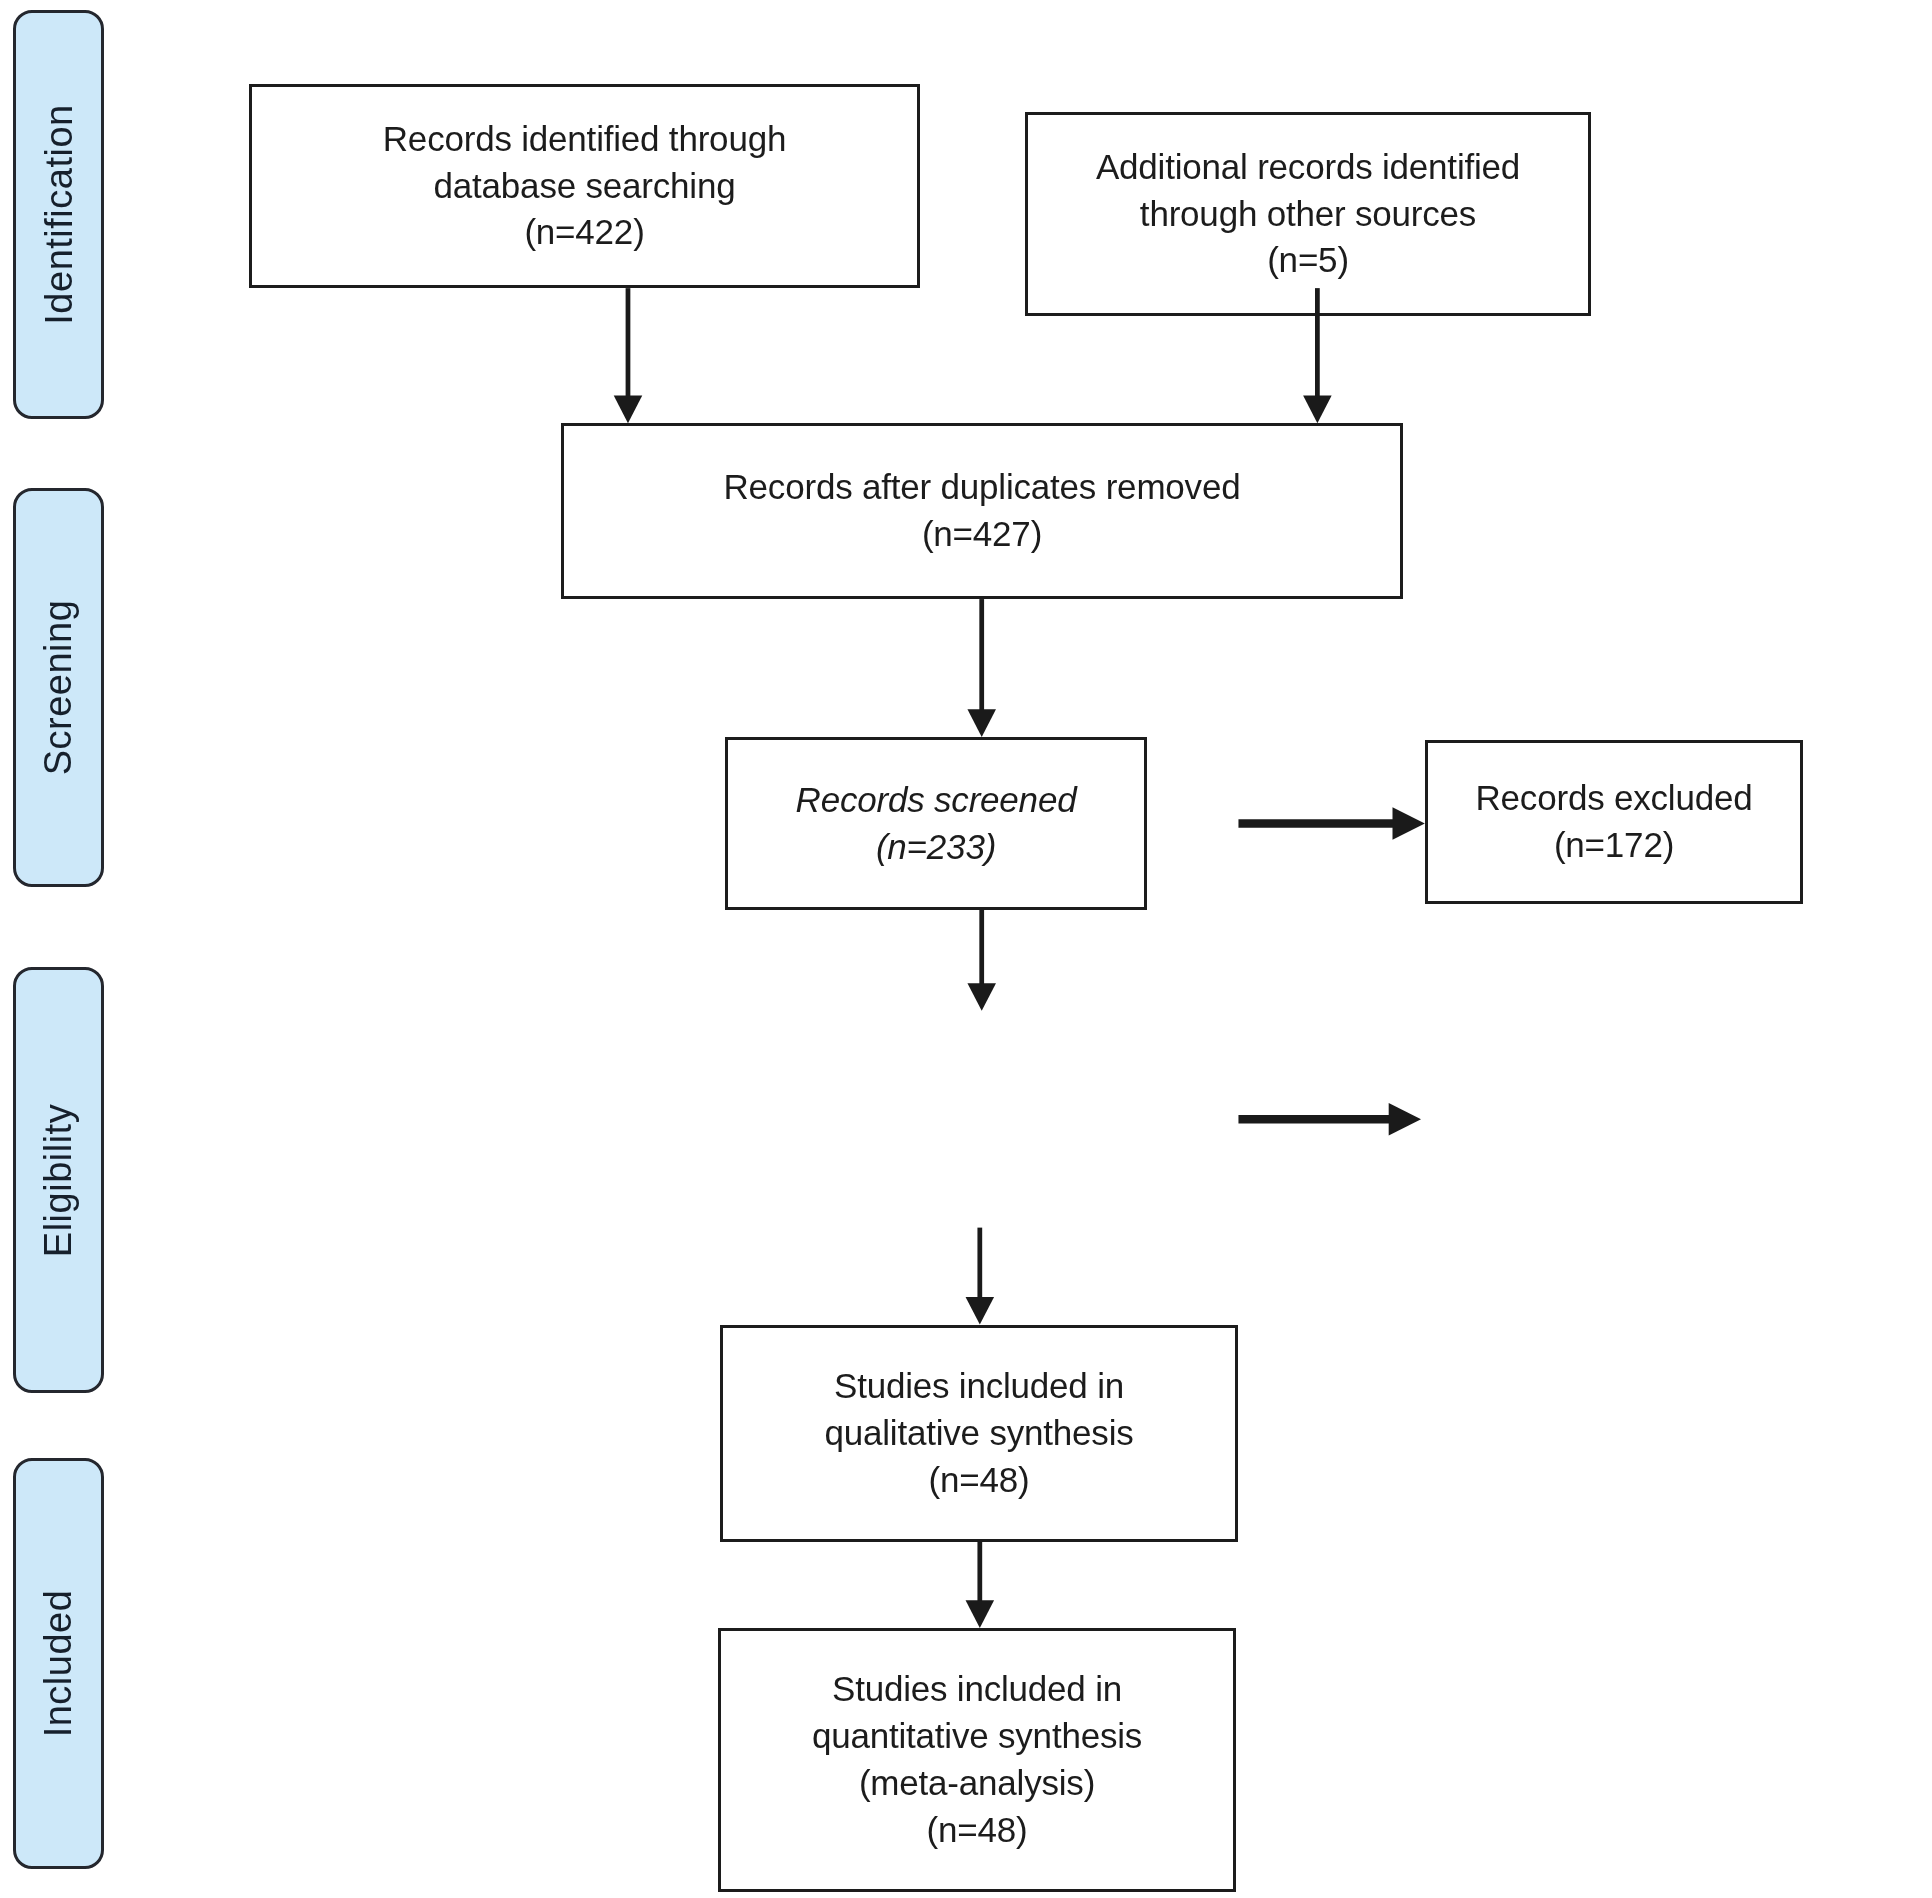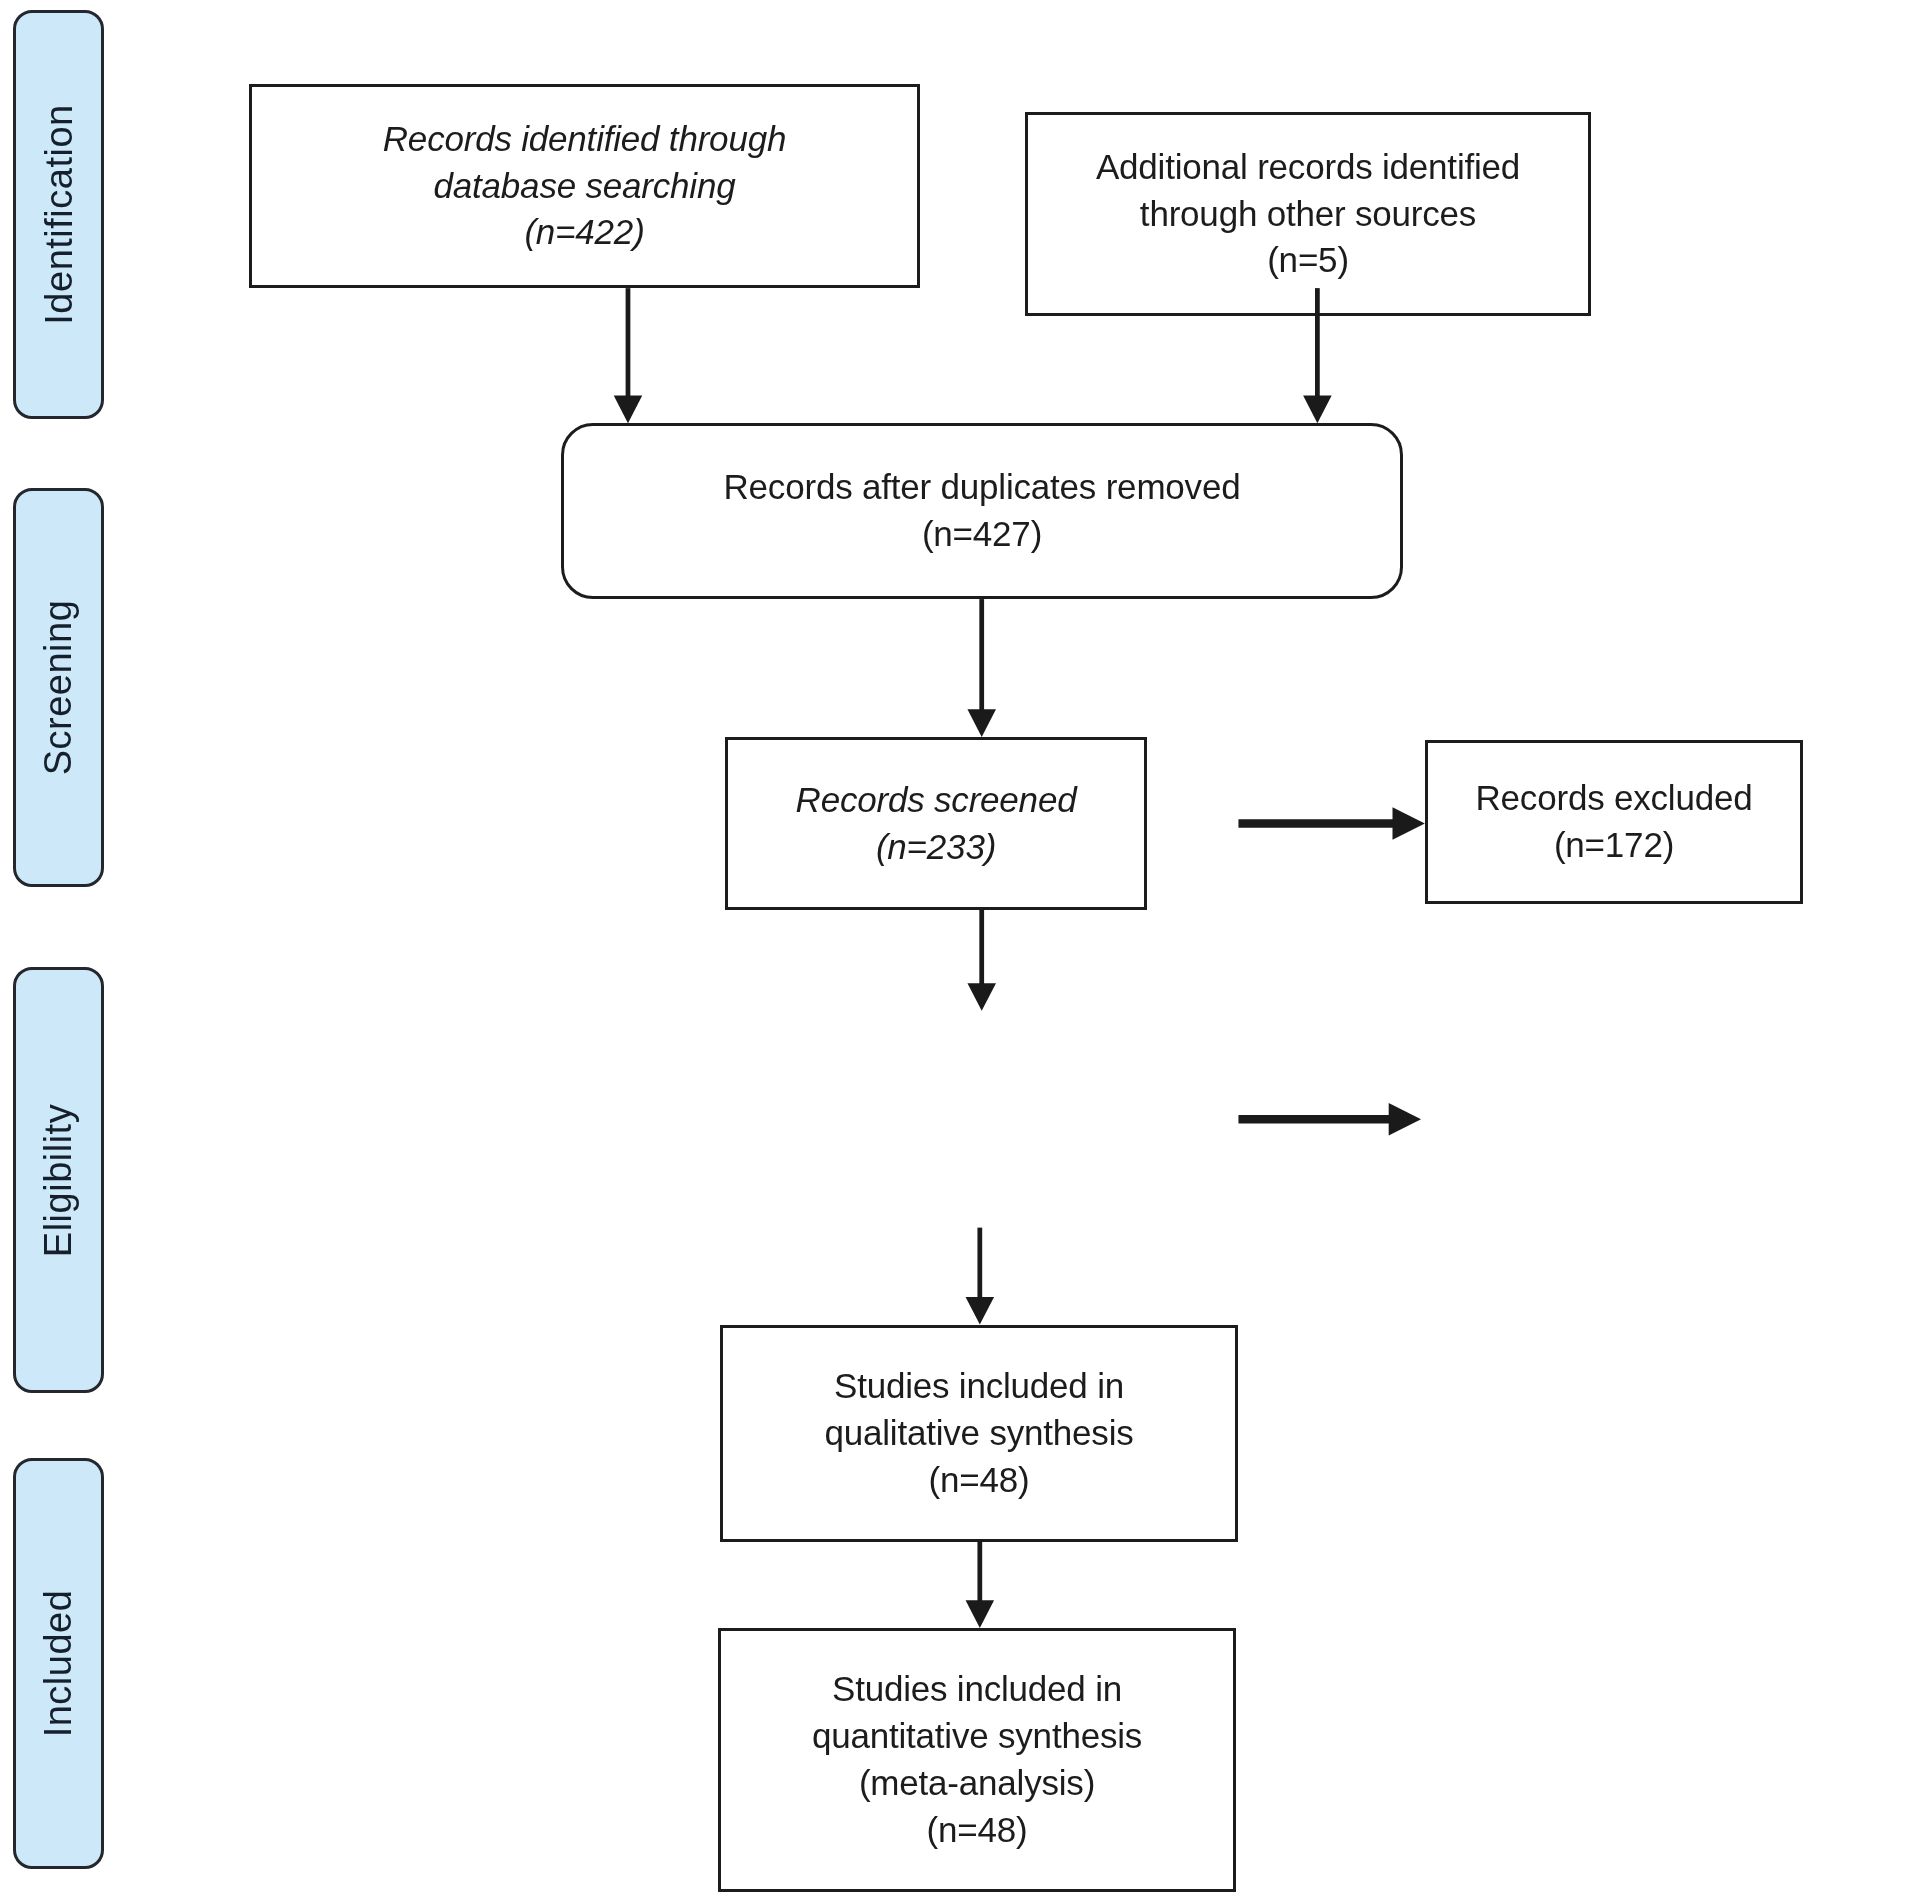--- a/index.html
+++ b/index.html
@@ -77,29 +77,29 @@
   <div class="stage" style="top:488px;height:399px;">
     <span class="vlabel">Screening</span>
   </div>
   <div class="stage" style="top:967px;height:426px;">
     <span class="vlabel">Eligibility</span>
   </div>
   <div class="stage" style="top:1458px;height:411px;">
     <span class="vlabel">Included</span>
   </div>
 
-  <div class="flowbox" style="left:249px;top:84px;width:671px;height:204px;font-style:italic;">Records identified through
+  <div class="flowbox" style="left:249px;top:84px;width:671px;height:204px;">Records identified through
 database searching
 (n=422)</div>
 
   <div class="flowbox" style="left:1025px;top:84px;width:566px;height:204px;margin-top:28px;">Additional records identified
 through other sources
 (n=5)</div>
 
-  <div class="flowbox" style="left:561px;top:423px;width:842px;height:176px;border-radius:32px;">Records after duplicates removed
+  <div class="flowbox" style="left:561px;top:423px;width:842px;height:176px;">Records after duplicates removed
 (n=427)</div>
 
   <div class="flowbox" style="left:725px;top:737px;width:422px;height:173px;font-style:italic;">Records screened
 (n=233)</div>
 
   <div class="flowbox" style="left:1425px;top:740px;width:378px;height:164px;">Records excluded
 (n=172)</div>
 
 
 

